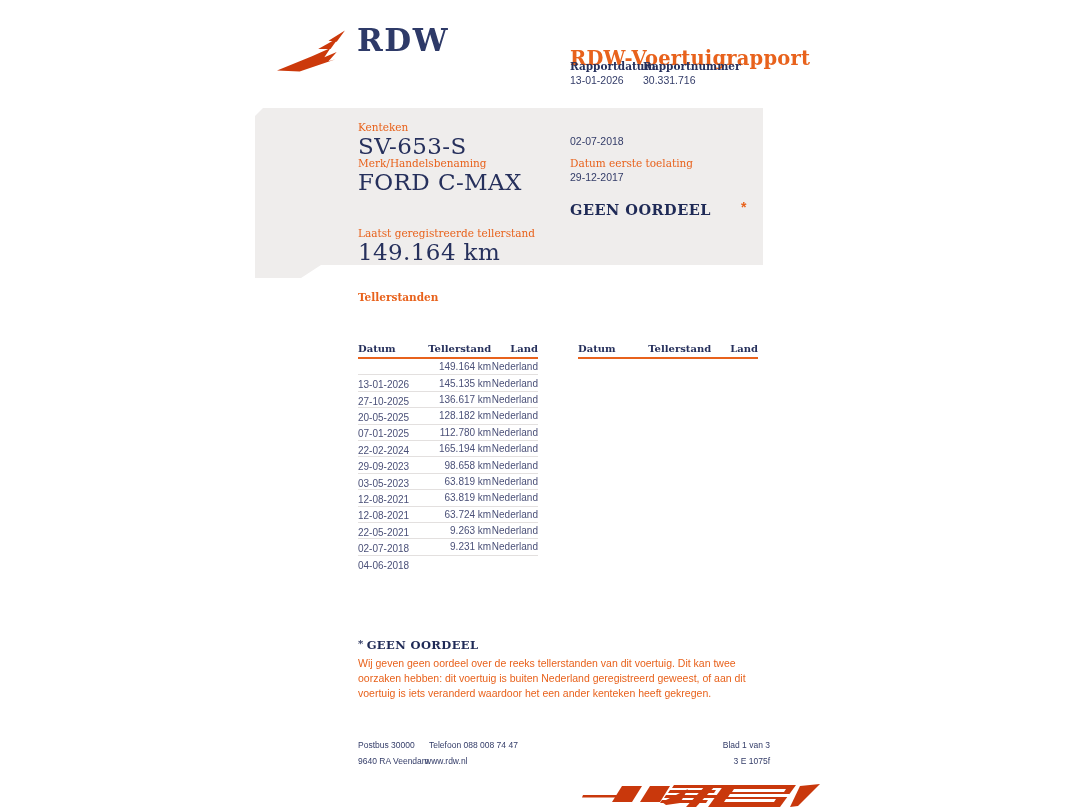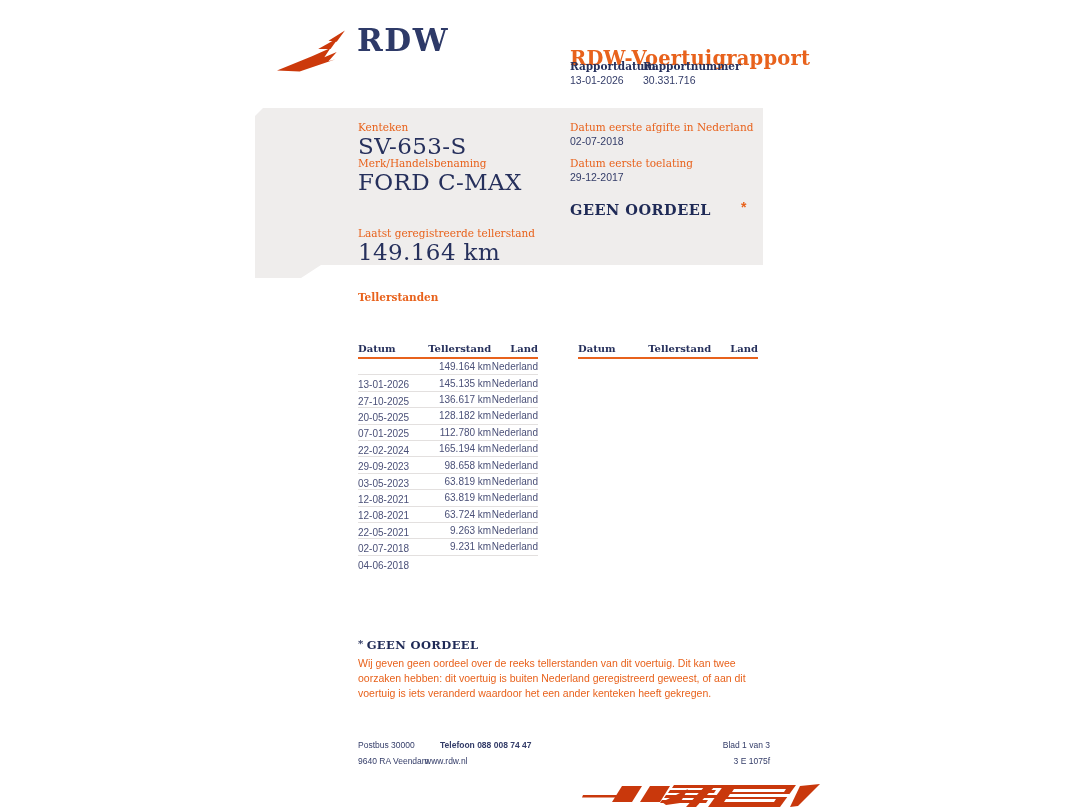--- a/index.html
+++ b/index.html
@@ -88,21 +88,21 @@
   }
   .fn-title .marker{font-size:10px;vertical-align:2px;margin-right:3px;}
   .fn-body{
     left:358px;top:656px;width:414px;
     font-size:10.5px;line-height:15px;color:#E8621C;
   }
 
   
   .foot{font-size:8.5px;color:#333c68;}
   .f-a1{left:358px;top:740px;} .f-a2{left:358px;top:756px;}
-  .f-b1{left:440px;top:740px;font-weight:bold;} .f-b2{left:425px;top:756px;}
+  .f-b1{left:429px;top:740px;} .f-b2{left:425px;top:756px;}
   .f-c1{left:620px;top:740px;width:150px;text-align:right;}
   .f-c2{left:620px;top:756px;width:150px;text-align:right;}
 
   
   .bottom-art{left:578px;top:782px;width:256px;height:28px;}
 </style>
 </head>
 <body>
 
 <svg class="abs logo-icon" viewBox="0 0 68 40" aria-hidden="true">
@@ -124,21 +124,20 @@
 <div class="abs card">
   <div class="abs lbl kenteken-l">Kenteken</div>
   <div class="abs big-val kenteken-v">SV-653-S</div>
 
   <div class="abs lbl merk-l">Merk/Handelsbenaming</div>
   <div class="abs big-val merk-v">FORD C-MAX</div>
 
   <div class="abs lbl meter-l">Laatst geregistreerde tellerstand</div>
   <div class="abs big-val meter-v">149.164 km</div>
 
-  <div class="abs lbl afgifte-l">Datum eerste afgifte in Nederland</div>
   <div class="abs sm-val afgifte-v">02-07-2018</div>
 
   <div class="abs lbl toelating-l">Datum eerste toelating</div>
   <div class="abs sm-val toelating-v">29-12-2017</div>
 
   <div class="abs oordeel">GEEN OORDEEL</div>
   <div class="abs oordeel-star">*</div>
 </div>
 
 <div class="abs tbl-title">Tellerstanden</div>

